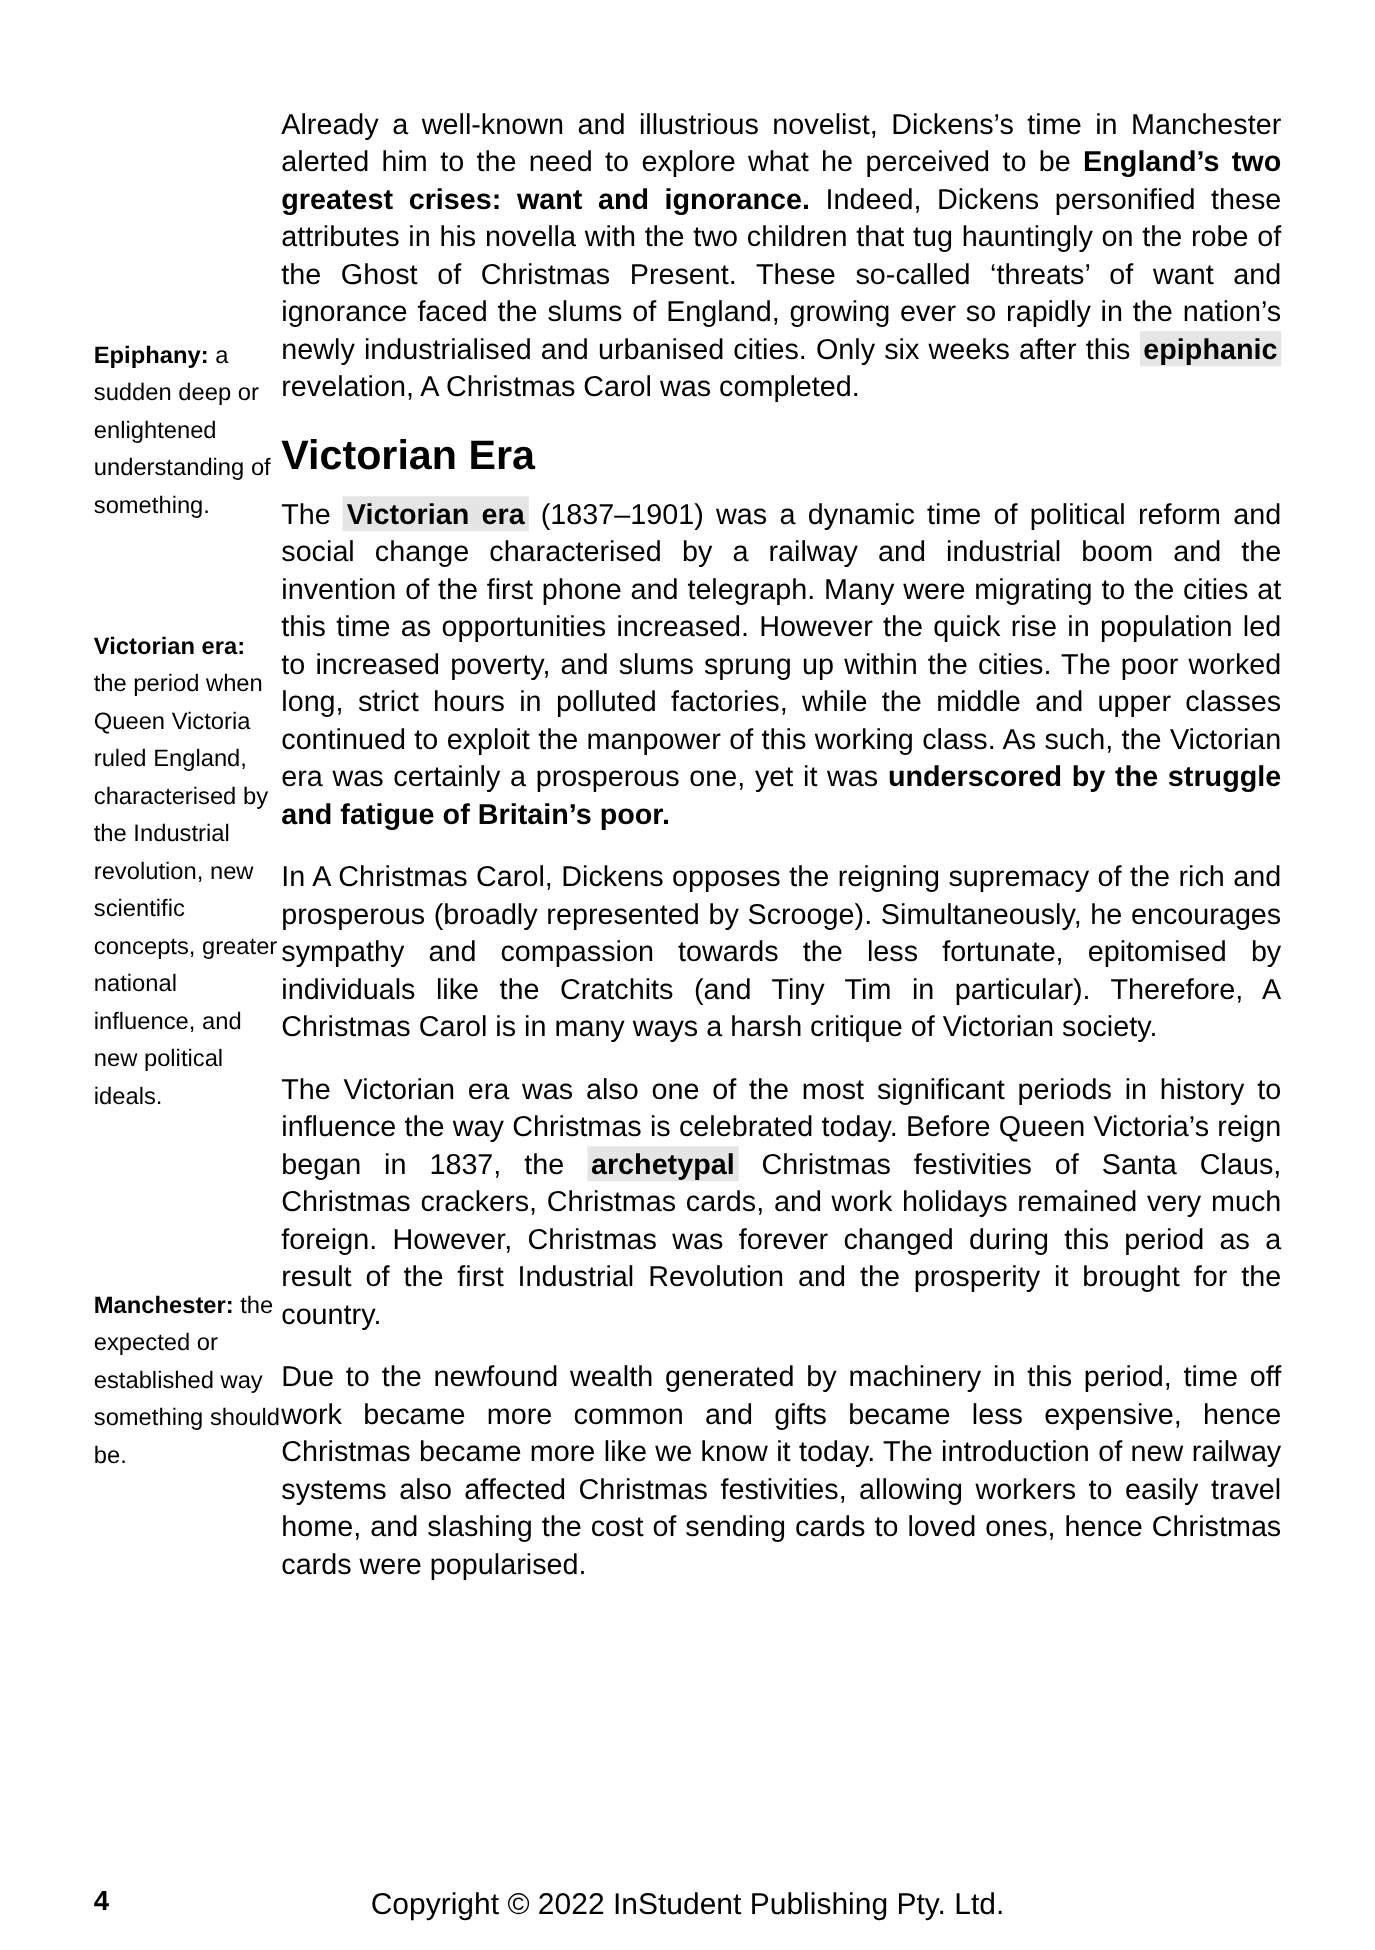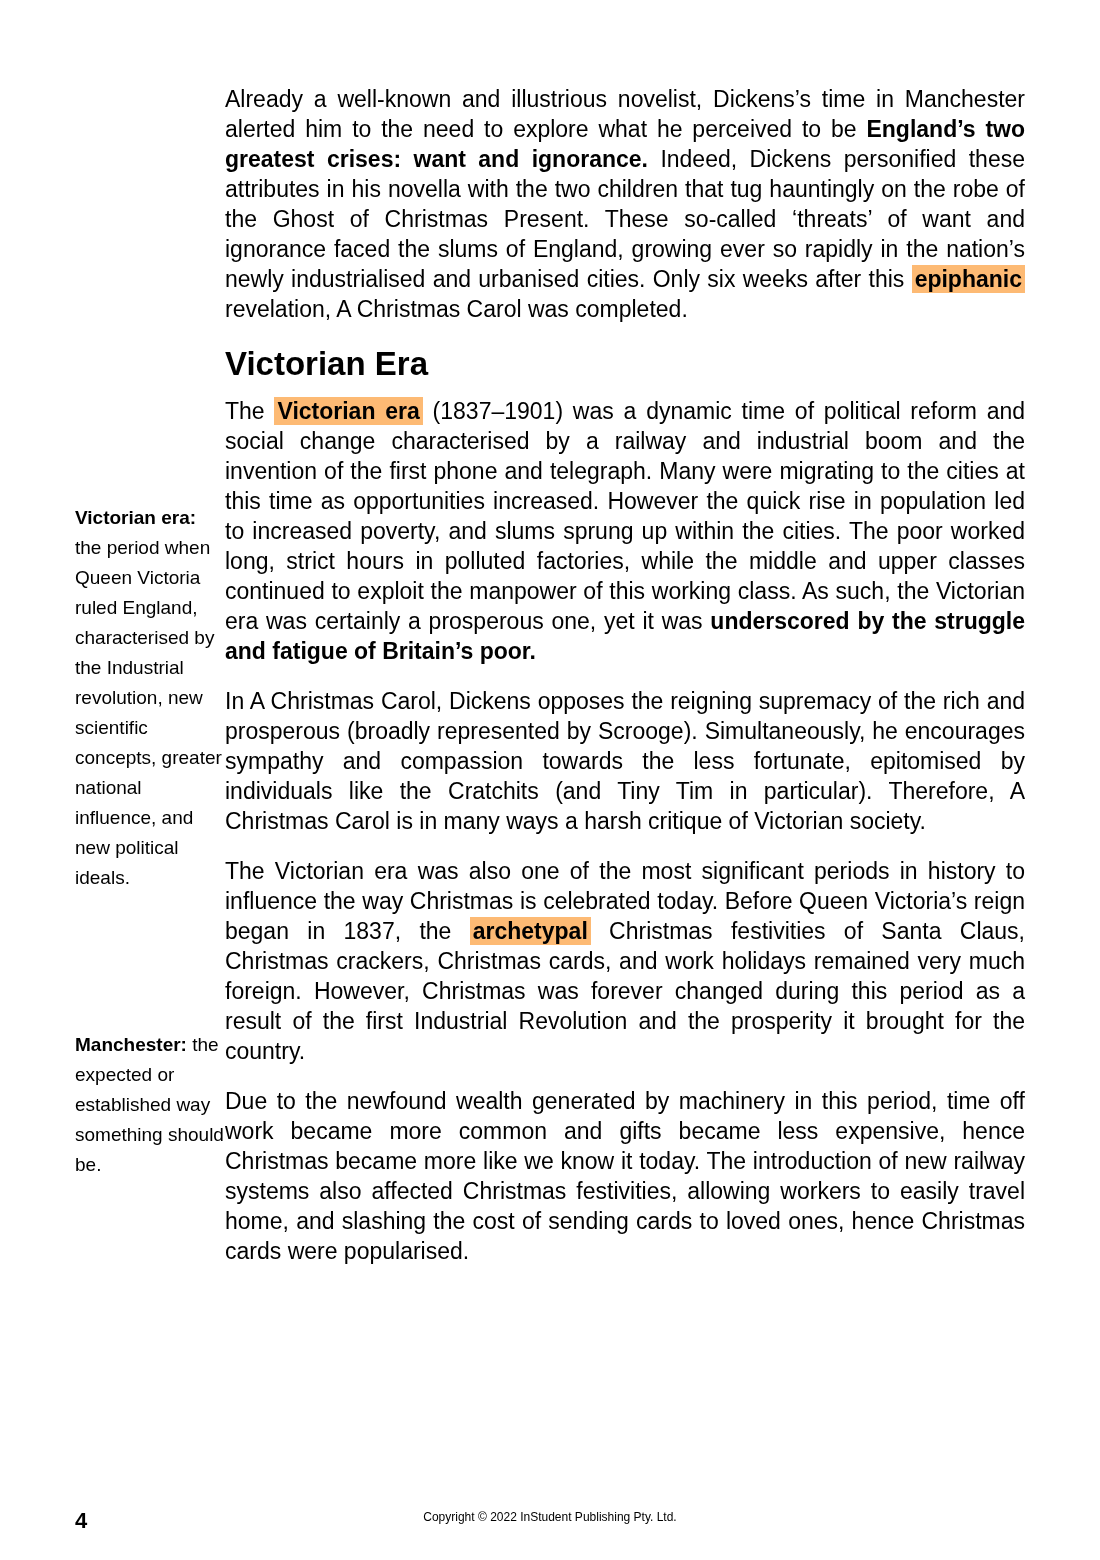--- a/index.html
+++ b/index.html
@@ -49,44 +49,48 @@
     line-height: 40px;
     font-weight: bold;
   }
 
   
   .run-n  { }
   .run-b  { font-weight: bold; }
   .run-i  { }
   .run-bh {
     font-weight: bold;
-    background: #fdba74;
+    background: #e5e5e5;
     padding: 1px 3px;
     box-decoration-break: clone;
   }
 
   
   .page-number {
     position: absolute;
     left: 75px; top: 1508px;
     font-size: 22px;
     font-weight: bold;
   }
   .copyright {
     position: absolute;
     left: 0; right: 0; top: 1510px;
     text-align: center;
-    font-size: 12px;
+    font-size: 24px;
   }
 </style>
 </head>
 <body>
 
 <div class="page">
 
+  <div class="note note-epiphany">
+    <span class="term">Epiphany:</span>
+    <span class="def">a sudden deep or enlightened understanding of something.</span>
+  </div>
   <div class="note note-victorian">
     <span class="term">Victorian era:</span>
     <span class="def">the period when Queen Victoria ruled England, characterised by the Industrial revolution, new scientific concepts, greater national influence, and new political ideals.</span>
   </div>
   <div class="note note-archetypal">
     <span class="term">Manchester:</span>
     <span class="def">the expected or established way something should be.</span>
   </div>
 
   <main class="body-col">

